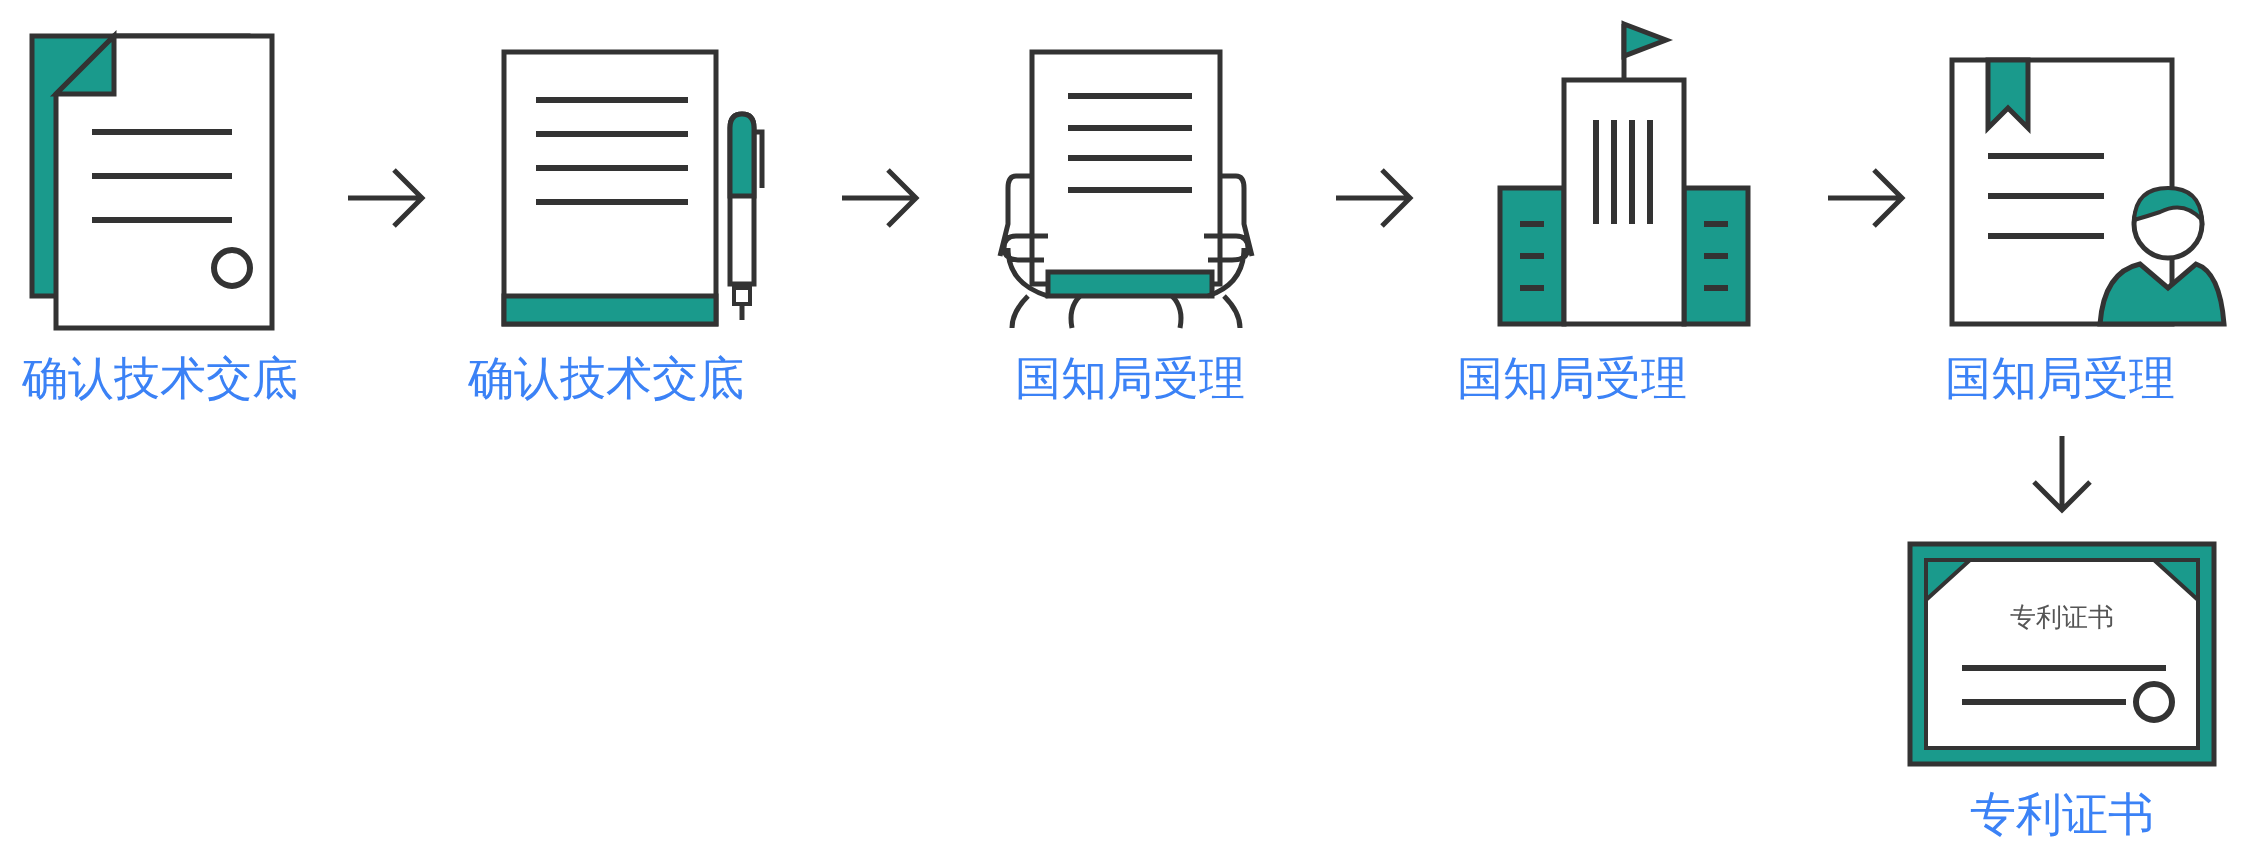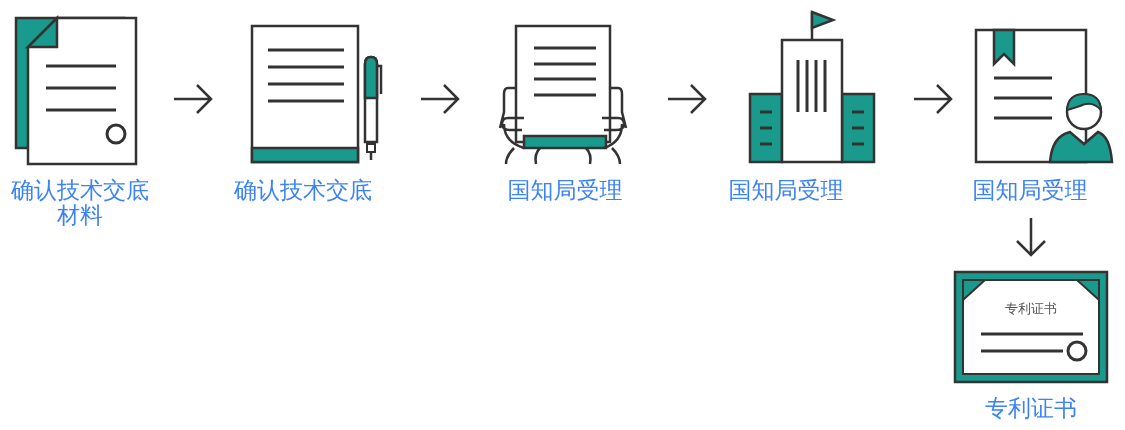--- a/index.html
+++ b/index.html
@@ -18,21 +18,20 @@
     <path d="M43 14 L122 14 L122 160 L14 160 L14 43 Z" transform="translate(0,-12)" fill="#fff" stroke="#333" stroke-width="2.5"></path>
     <path d="M43 2 L43 31 L14 31 Z" fill="#1a9a8c" stroke="#333" stroke-width="2.5"></path>
     <line x1="32" y1="50" x2="102" y2="50" stroke="#333" stroke-width="3"></line>
     <line x1="32" y1="72" x2="102" y2="72" stroke="#333" stroke-width="3"></line>
     <line x1="32" y1="94" x2="102" y2="94" stroke="#333" stroke-width="3"></line>
     <circle cx="102" cy="118" r="9" fill="#fff" stroke="#333" stroke-width="3"></circle>
   </svg>
 </div>
 <div class="label" style="left:10px;top:178px;width:140px;">
   <div>确认技术交底</div>
-  <div>材料</div>
 </div>
 
 <div class="arrow" style="left:172px;top:82px;">
   <svg width="42" height="34" viewBox="0 0 42 34">
       <path d="M2 17 H39 M25 3 L39 17 L25 31" fill="none" stroke="#333" stroke-width="2.5"></path>
     </svg>
 </div>
 
 <div class="icon" style="left:250px;top:24px;">
   <svg width="140" height="140" viewBox="0 0 140 140">

